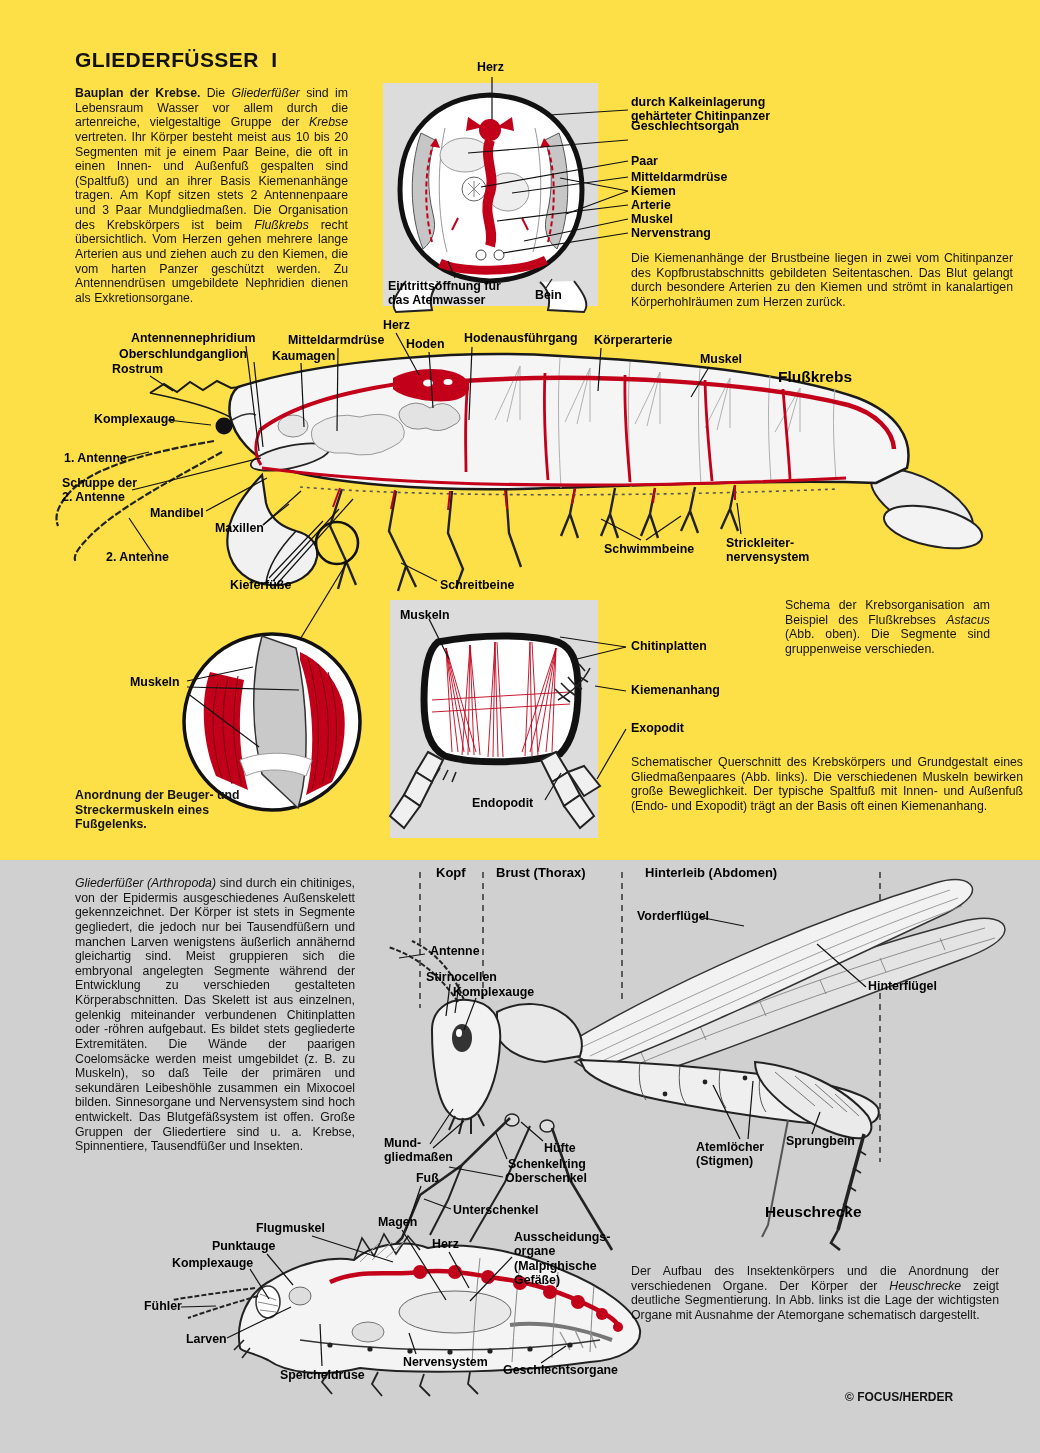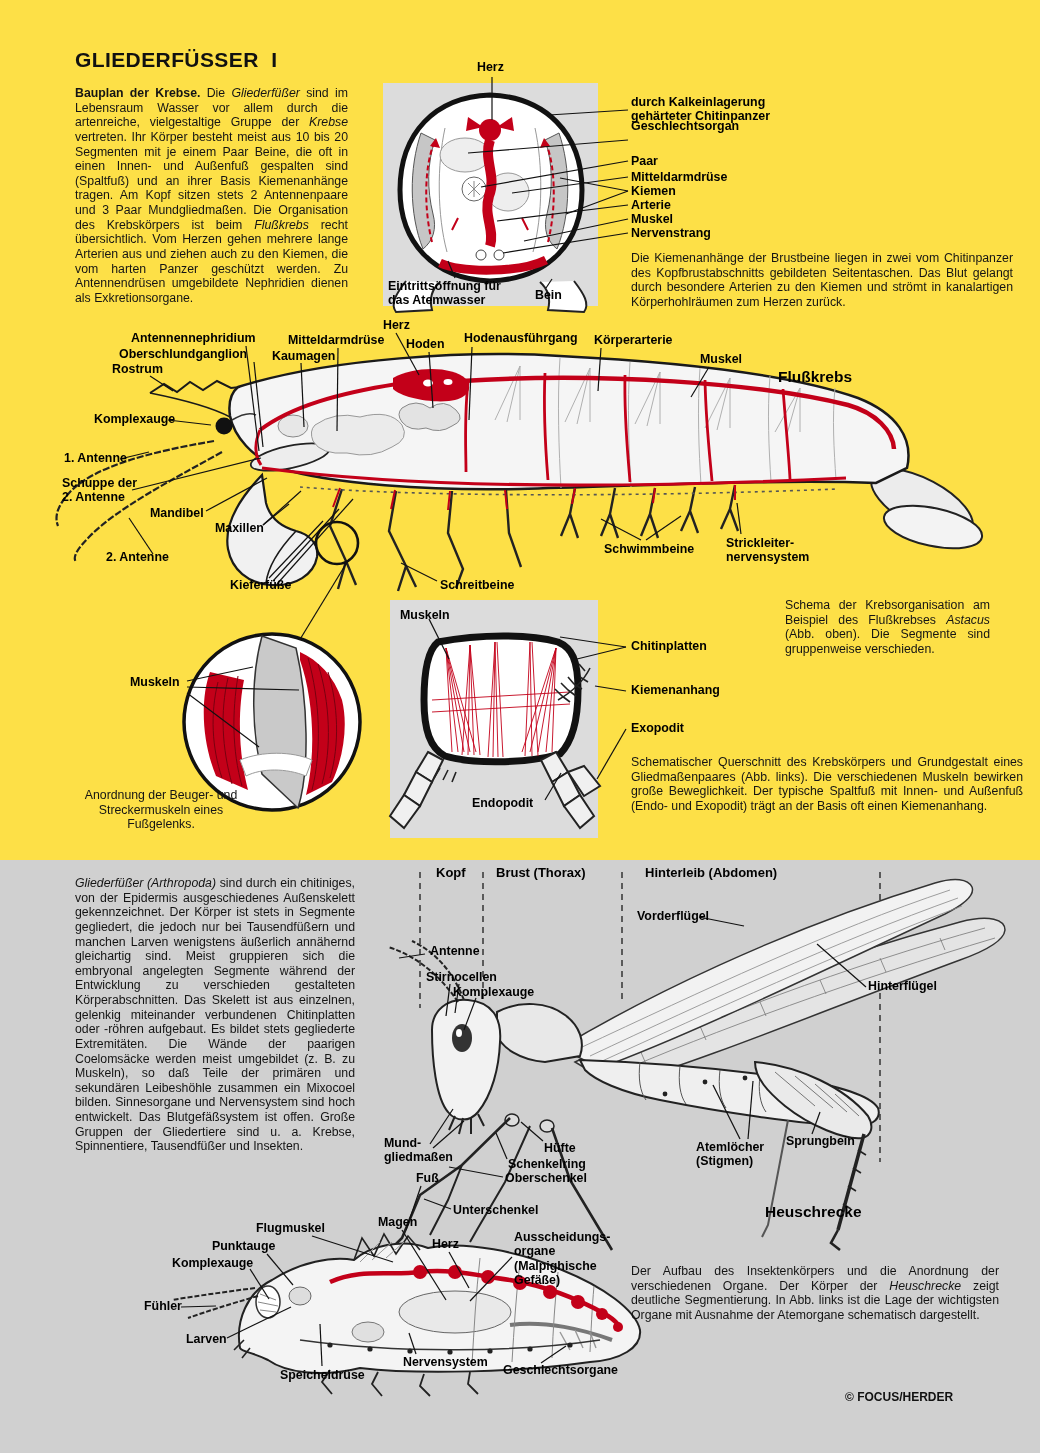--- a/index.html
+++ b/index.html
@@ -6,21 +6,21 @@
   #page{position:relative;width:1040px;height:1453px;background:#fde047;
         font-family:"Liberation Sans",sans-serif;overflow:hidden;color:#111;}
   #art{position:absolute;left:0;top:0;}
   #page-title{position:absolute;left:75px;top:48px;margin:0;font-size:21px;font-weight:700;
               letter-spacing:.4px;white-space:pre;}
   .txt{position:absolute;font-size:12.3px;line-height:1.19;text-align:justify;color:#141414;margin:0;}
   .lb{position:absolute;font-weight:700;font-size:12.4px;line-height:1.15;color:#000;white-space:pre-line;}
   .fig-title{font-size:15.5px;}
   .sec-hd{font-size:13px;}
   .it{font-style:italic;}
-  .cap{text-align:center;}
+  .cap{text-align:left;font-weight:bold;}
   #copyright{position:absolute;font-weight:700;font-size:12px;}
 </style>
 </head>
 <body>
 
 <div id="page">
 
 <svg id="art" width="1040" height="1453" viewBox="0 0 1040 1453">
 
   <rect x="0" y="860" width="1040" height="593" style="fill:var(--section)"></rect>

